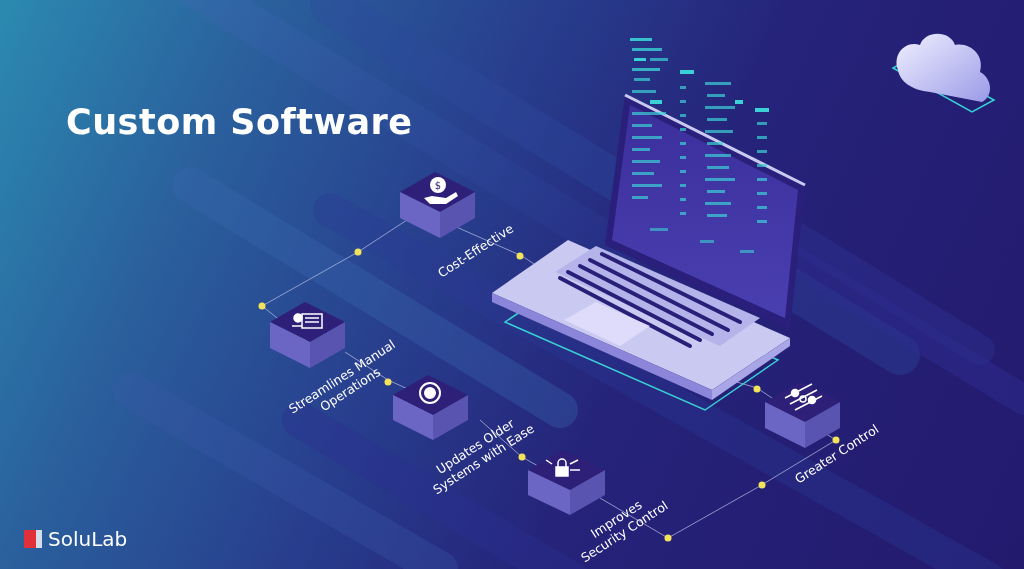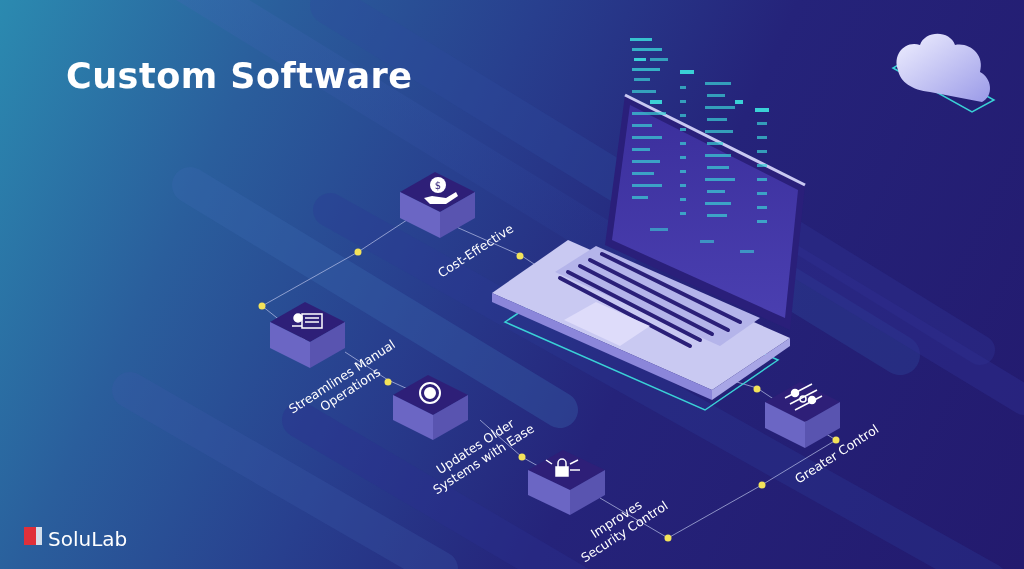--- a/index.html
+++ b/index.html
@@ -1,24 +1,24 @@
 <!DOCTYPE html>
 <html><head>
 <meta charset="utf-8">
 <style>
   html,body{margin:0;padding:0;}
   body{width:1024px;height:569px;overflow:hidden;font-family:"DejaVu Sans","Liberation Sans",sans-serif;}
   .canvas{position:relative;width:1024px;height:569px;overflow:hidden;
     background:linear-gradient(115deg,#2b8ab0 0%,#2a5e9c 22%,#283f8e 42%,#25237a 62%,#231a6e 100%);}
   .title{position:absolute;left:66px;top:56px;color:#fff;font-weight:bold;font-size:35px;line-height:40px;letter-spacing:0.5px;}
-  .title div{white-space:nowrap;}
+  .title div{white-space:nowrap;margin-top:46px;}
   .bg-svg{position:absolute;left:0;top:0;}
   .label{position:absolute;color:#fff;font-size:12.5px;line-height:15px;white-space:nowrap;text-align:center;
     transform-origin:left top;transform:rotate(-33deg);}
-  .logo{position:absolute;left:24px;top:527px;display:flex;gap:6px;}
+  .logo{position:absolute;left:24px;top:527px;display:flex;align-items:center;gap:6px;}
   .logo-mark{width:18px;height:18px;display:grid;grid-template-columns:repeat(3,6px);grid-template-rows:repeat(3,6px);}
   .logo-mark span{display:block;}
   .logo-text{color:#fff;font-size:20px;font-family:"DejaVu Sans","Liberation Sans",sans-serif;}
 </style>
 </head>
 <body>
 
 <div class="canvas">
 
   <svg class="bg-svg" width="1024" height="569" viewBox="0 0 1024 569">

